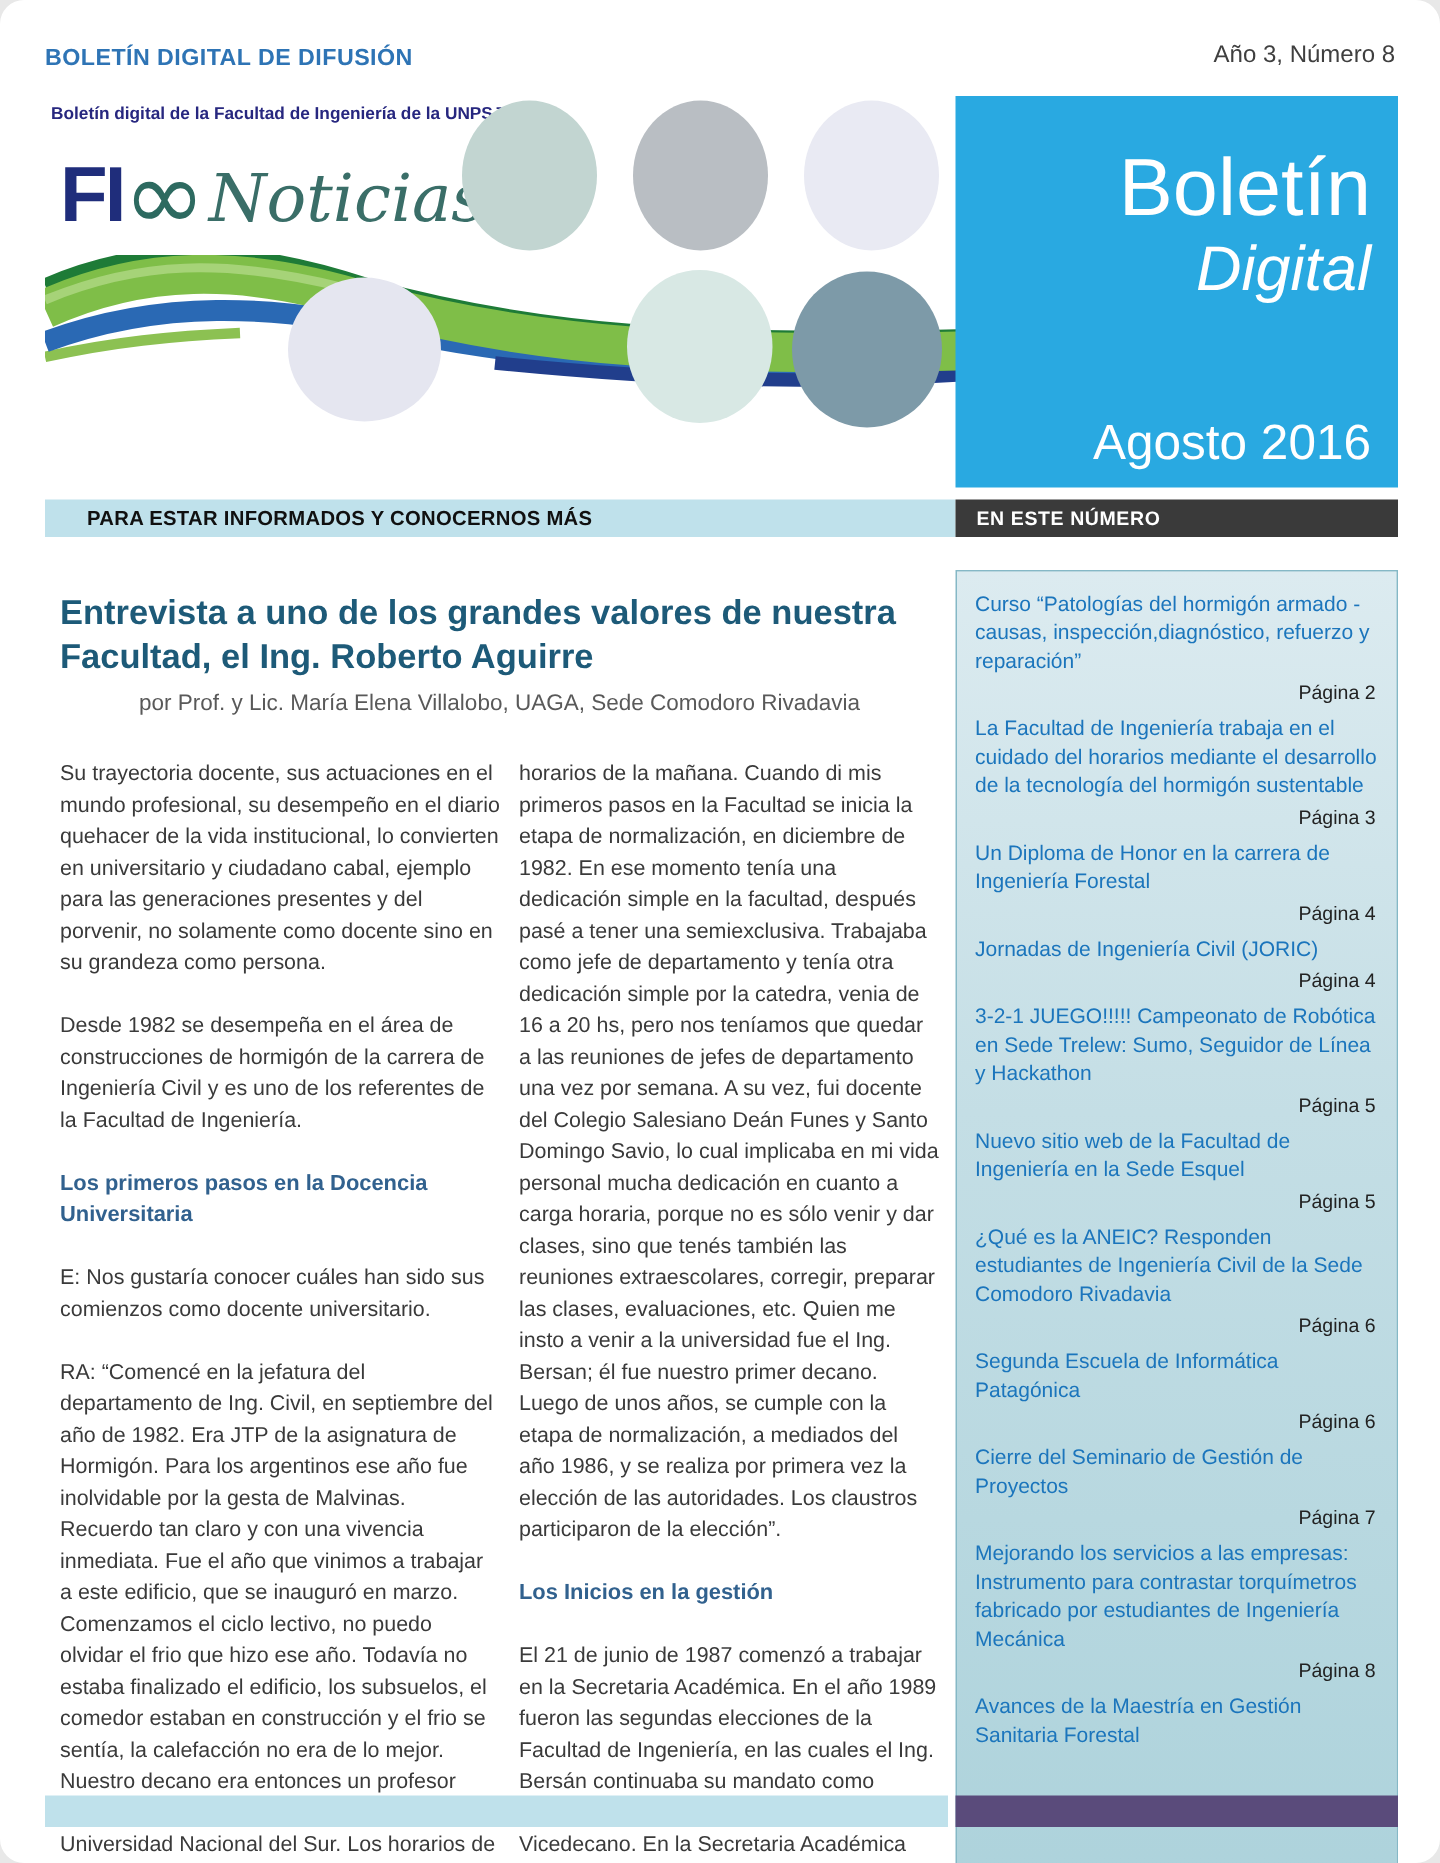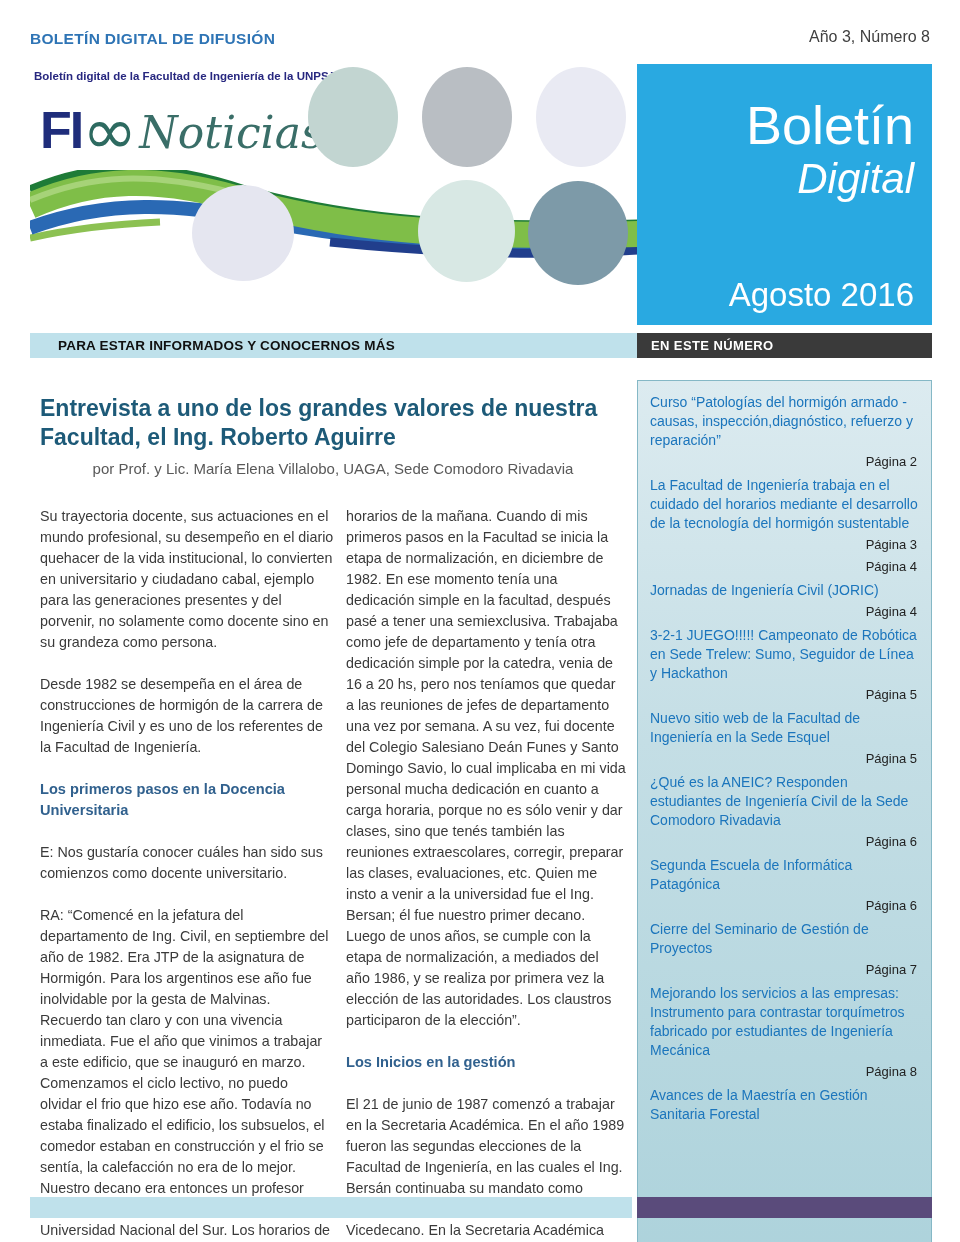--- a/index.html
+++ b/index.html
@@ -1,17 +1,17 @@
 <!DOCTYPE html>
 <html><head>
 <meta charset="utf-8">
 <style>
   html,body{margin:0;padding:0;background:#e8e8e8;}
   .page{position:relative;width:960px;height:1242px;background:#ffffff;margin:0 auto;
-        font-family:"Liberation Sans",sans-serif;overflow:hidden;}
+        font-family:"Liberation Sans",sans-serif;overflow:hidden;border-radius:16px;}
 
   
   .hdr-left{position:absolute;left:30px;top:30px;color:#2E74B5;font-weight:bold;
             font-size:15.5px;letter-spacing:.3px;}
   .hdr-right{position:absolute;right:30px;top:28px;color:#3f3f3f;font-size:16px;}
 
   
   .tagline{position:absolute;left:34px;top:70px;color:#27277F;font-weight:bold;font-size:11.5px;}
   .logo{position:absolute;left:40px;top:100px;white-space:nowrap;}
   .logo .fi{font-size:52px;font-weight:bold;color:#1F2D7B;letter-spacing:-2px;}
@@ -123,20 +123,21 @@
   <div class="toc-box">
       <div class="toc-item">
         <div class="toc-title">Curso “Patologías del hormigón armado - causas, inspección,diagnóstico, refuerzo y reparación”</div>
         <div class="toc-page">Página 2</div>
       </div>
       <div class="toc-item">
         <div class="toc-title">La Facultad de Ingeniería trabaja en el cuidado del horarios mediante el desarrollo de la tecnología del hormigón sustentable</div>
         <div class="toc-page">Página 3</div>
       </div>
       <div class="toc-item">
+        <div class="toc-title">Un Diploma de Honor en la carrera de Ingeniería Forestal</div>
         <div class="toc-page">Página 4</div>
       </div>
       <div class="toc-item">
         <div class="toc-title">Jornadas de Ingeniería Civil (JORIC)</div>
         <div class="toc-page">Página 4</div>
       </div>
       <div class="toc-item">
         <div class="toc-title">3-2-1 JUEGO!!!!! Campeonato de Robótica en Sede Trelew: Sumo, Seguidor de Línea y Hackathon</div>
         <div class="toc-page">Página 5</div>
       </div>

